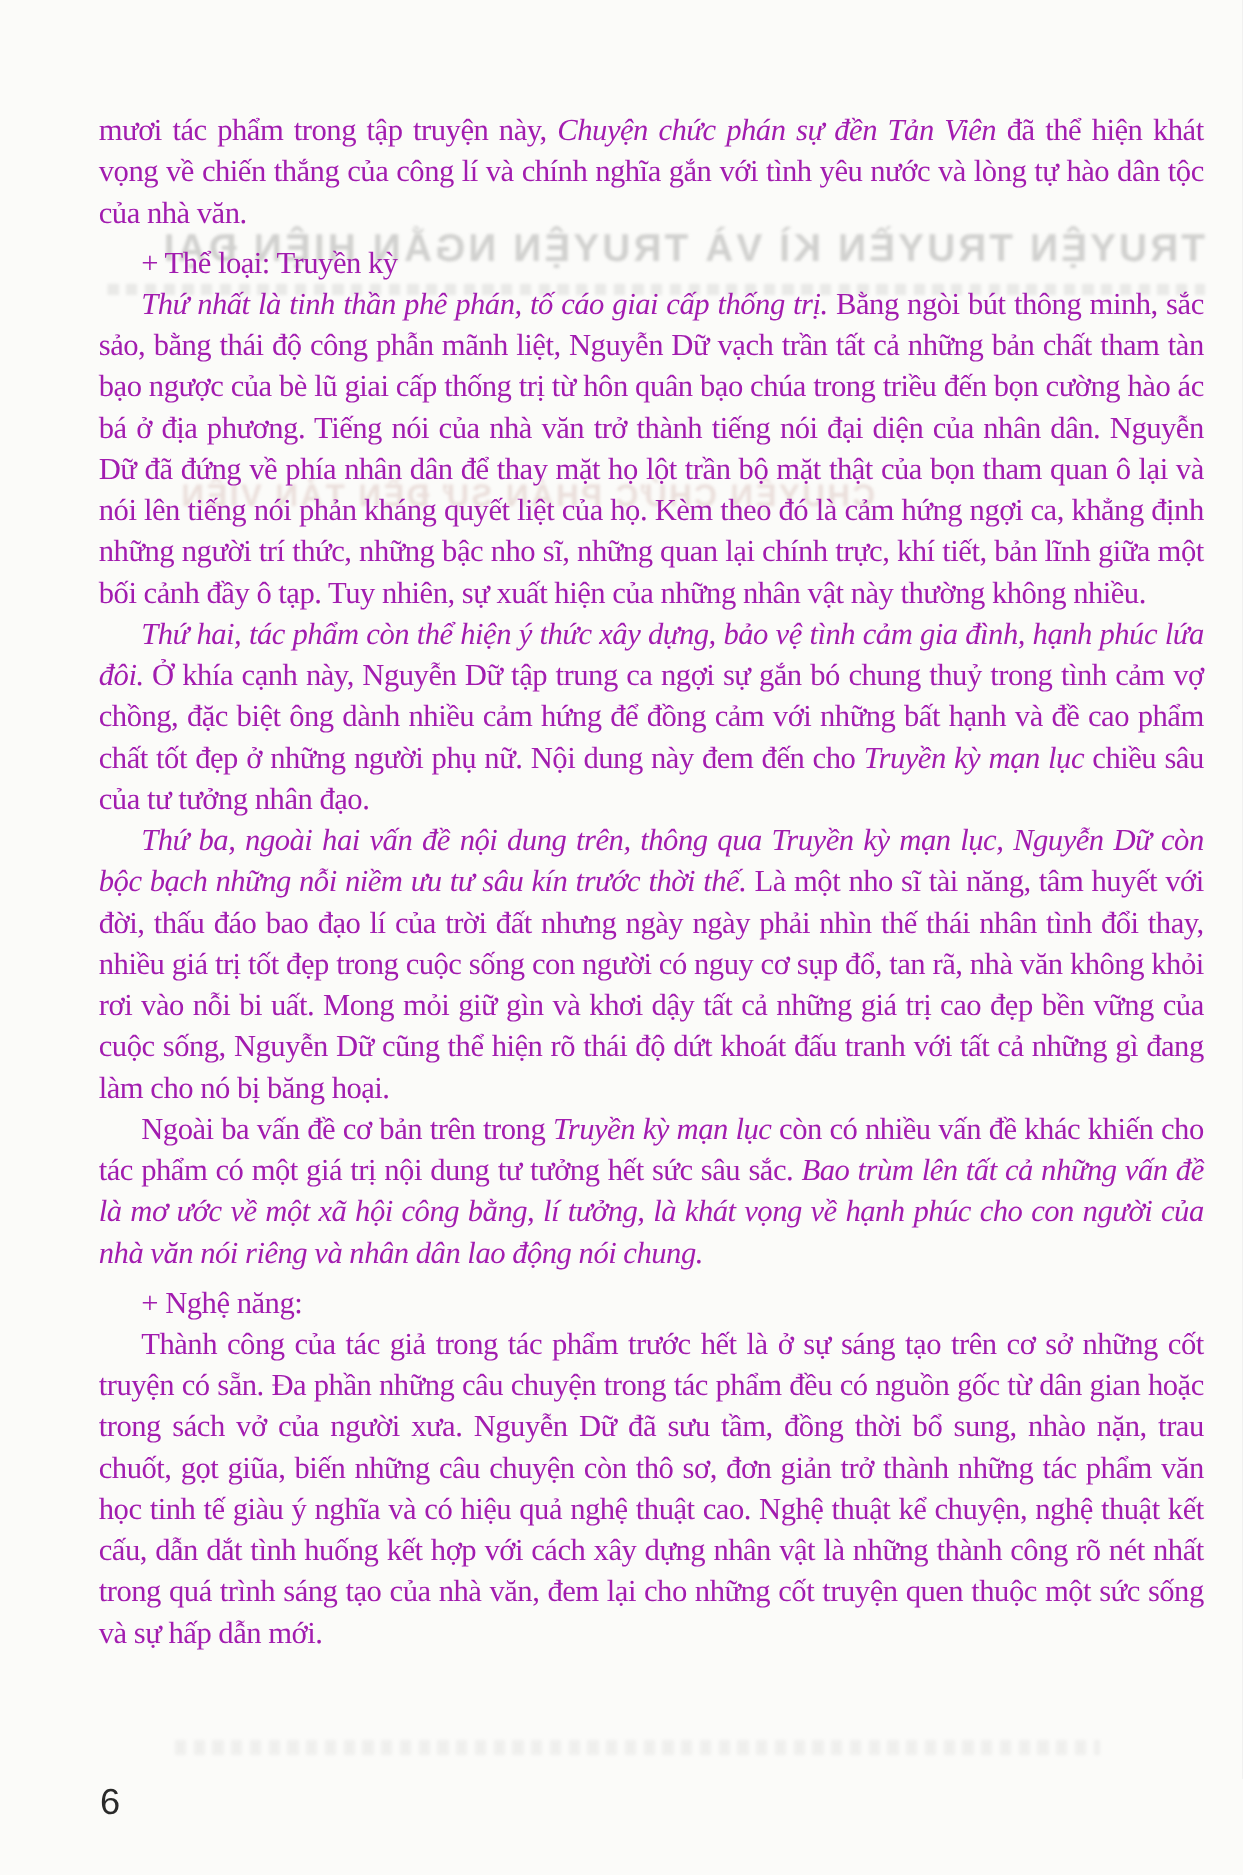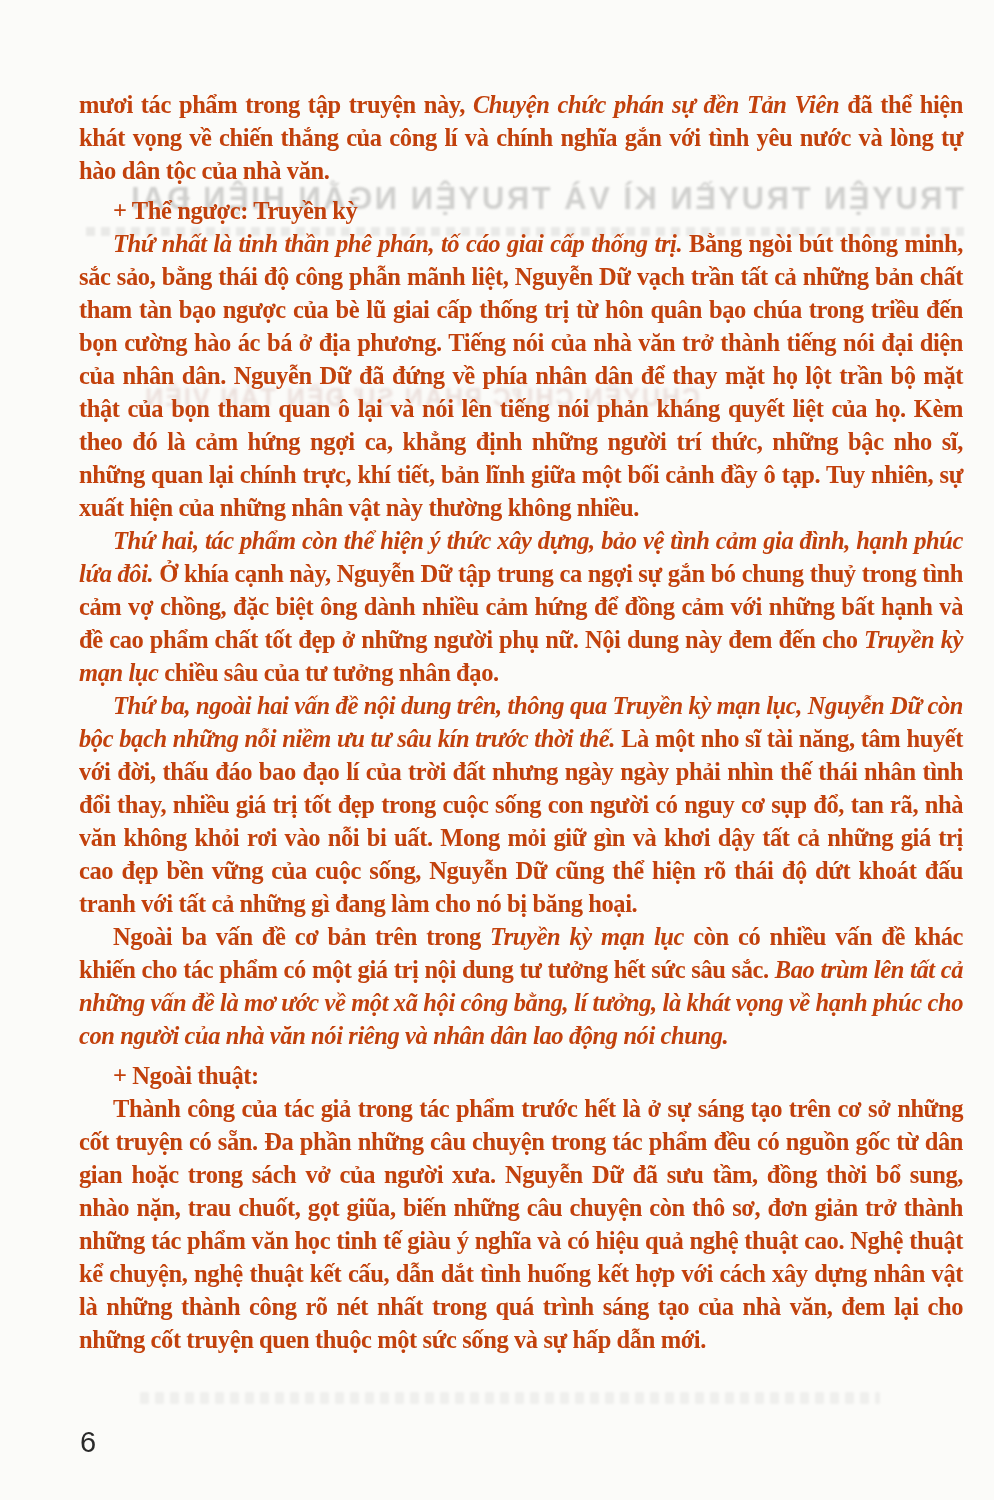--- a/index.html
+++ b/index.html
@@ -11,23 +11,22 @@
     overflow:hidden;
     font-family:"Liberation Serif","DejaVu Serif",serif;
   }
   
   .text-block{
     position:absolute;
     left:79px;top:88px;width:884px;
     font-size:24.5px;
     line-height:33px;
     letter-spacing:-0.4px;
-    color:#c2410c;
+    color:#a21caf;
     text-align:justify;
-    font-weight:bold;
   }
   .text-block p{margin:0;text-indent:34px;}
   .text-block p.no-indent{text-indent:0;}
   .text-block p.spaced{margin-top:7px;}
   .italic{font-style:italic;}
   
   .ghost-header{
     position:absolute;
     left:80px;top:181px;width:884px;
     transform:scaleX(-1);
@@ -75,25 +74,25 @@
 <div class="page">
 
   <div class="ghost-header">TRUYỆN TRUYỀN KÌ VÀ TRUYỆN NGẮN HIỆN ĐẠI</div>
 
   <div class="noise-strip strip-1"></div>
 
   <div class="ghost-title">CHUYỆN CHỨC PHÁN SỰ ĐỀN TẢN VIÊN</div>
 
   <article class="text-block">
       <p class="no-indent"><span>mươi tác phẩm trong tập truyện này, </span><span class="italic">Chuyện chức phán sự đền Tản Viên</span><span> đã thể hiện khát vọng về chiến thắng của công lí và chính nghĩa gắn với tình yêu nước và lòng tự hào dân tộc của nhà văn.</span></p>
-      <p class="spaced"><span>+ Thể ngược: Truyền kỳ</span></p>
+      <p class="spaced"><span>+ Thể loại: Truyền kỳ</span></p>
       <p><span class="italic">Thứ nhất là tinh thần phê phán, tố cáo giai cấp thống trị.</span><span> Bằng ngòi bút thông minh, sắc sảo, bằng thái độ công phẫn mãnh liệt, Nguyễn Dữ vạch trần tất cả những bản chất tham tàn bạo ngược của bè lũ giai cấp thống trị từ hôn quân bạo chúa trong triều đến bọn cường hào ác bá ở địa phương. Tiếng nói của nhà văn trở thành tiếng nói đại diện của nhân dân. Nguyễn Dữ đã đứng về phía nhân dân để thay mặt họ lột trần bộ mặt thật của bọn tham quan ô lại và nói lên tiếng nói phản kháng quyết liệt của họ. Kèm theo đó là cảm hứng ngợi ca, khẳng định những người trí thức, những bậc nho sĩ, những quan lại chính trực, khí tiết, bản lĩnh giữa một bối cảnh đầy ô tạp. Tuy nhiên, sự xuất hiện của những nhân vật này thường không nhiều.</span></p>
       <p><span class="italic">Thứ hai, tác phẩm còn thể hiện ý thức xây dựng, bảo vệ tình cảm gia đình, hạnh phúc lứa đôi.</span><span> Ở khía cạnh này, Nguyễn Dữ tập trung ca ngợi sự gắn bó chung thuỷ trong tình cảm vợ chồng, đặc biệt ông dành nhiều cảm hứng để đồng cảm với những bất hạnh và đề cao phẩm chất tốt đẹp ở những người phụ nữ. Nội dung này đem đến cho </span><span class="italic">Truyền kỳ mạn lục</span><span> chiều sâu của tư tưởng nhân đạo.</span></p>
       <p><span class="italic">Thứ ba, ngoài hai vấn đề nội dung trên, thông qua Truyền kỳ mạn lục, Nguyễn Dữ còn bộc bạch những nỗi niềm ưu tư sâu kín trước thời thế.</span><span> Là một nho sĩ tài năng, tâm huyết với đời, thấu đáo bao đạo lí của trời đất nhưng ngày ngày phải nhìn thế thái nhân tình đổi thay, nhiều giá trị tốt đẹp trong cuộc sống con người có nguy cơ sụp đổ, tan rã, nhà văn không khỏi rơi vào nỗi bi uất. Mong mỏi giữ gìn và khơi dậy tất cả những giá trị cao đẹp bền vững của cuộc sống, Nguyễn Dữ cũng thể hiện rõ thái độ dứt khoát đấu tranh với tất cả những gì đang làm cho nó bị băng hoại.</span></p>
       <p><span>Ngoài ba vấn đề cơ bản trên trong </span><span class="italic">Truyền kỳ mạn lục</span><span> còn có nhiều vấn đề khác khiến cho tác phẩm có một giá trị nội dung tư tưởng hết sức sâu sắc. </span><span class="italic">Bao trùm lên tất cả những vấn đề là mơ ước về một xã hội công bằng, lí tưởng, là khát vọng về hạnh phúc cho con người của nhà văn nói riêng và nhân dân lao động nói chung.</span></p>
-      <p class="spaced"><span>+ Ngoài thuật:</span></p>
+      <p class="spaced"><span>+ Nghệ năng:</span></p>
       <p><span>Thành công của tác giả trong tác phẩm trước hết là ở sự sáng tạo trên cơ sở những cốt truyện có sẵn. Đa phần những câu chuyện trong tác phẩm đều có nguồn gốc từ dân gian hoặc trong sách vở của người xưa. Nguyễn Dữ đã sưu tầm, đồng thời bổ sung, nhào nặn, trau chuốt, gọt giũa, biến những câu chuyện còn thô sơ, đơn giản trở thành những tác phẩm văn học tinh tế giàu ý nghĩa và có hiệu quả nghệ thuật cao. Nghệ thuật kể chuyện, nghệ thuật kết cấu, dẫn dắt tình huống kết hợp với cách xây dựng nhân vật là những thành công rõ nét nhất trong quá trình sáng tạo của nhà văn, đem lại cho những cốt truyện quen thuộc một sức sống và sự hấp dẫn mới.</span></p>
     </article>
 
   <div class="noise-strip strip-2"></div>
 
   <div class="page-number">6</div>
 </div>
 
 </body></html>

